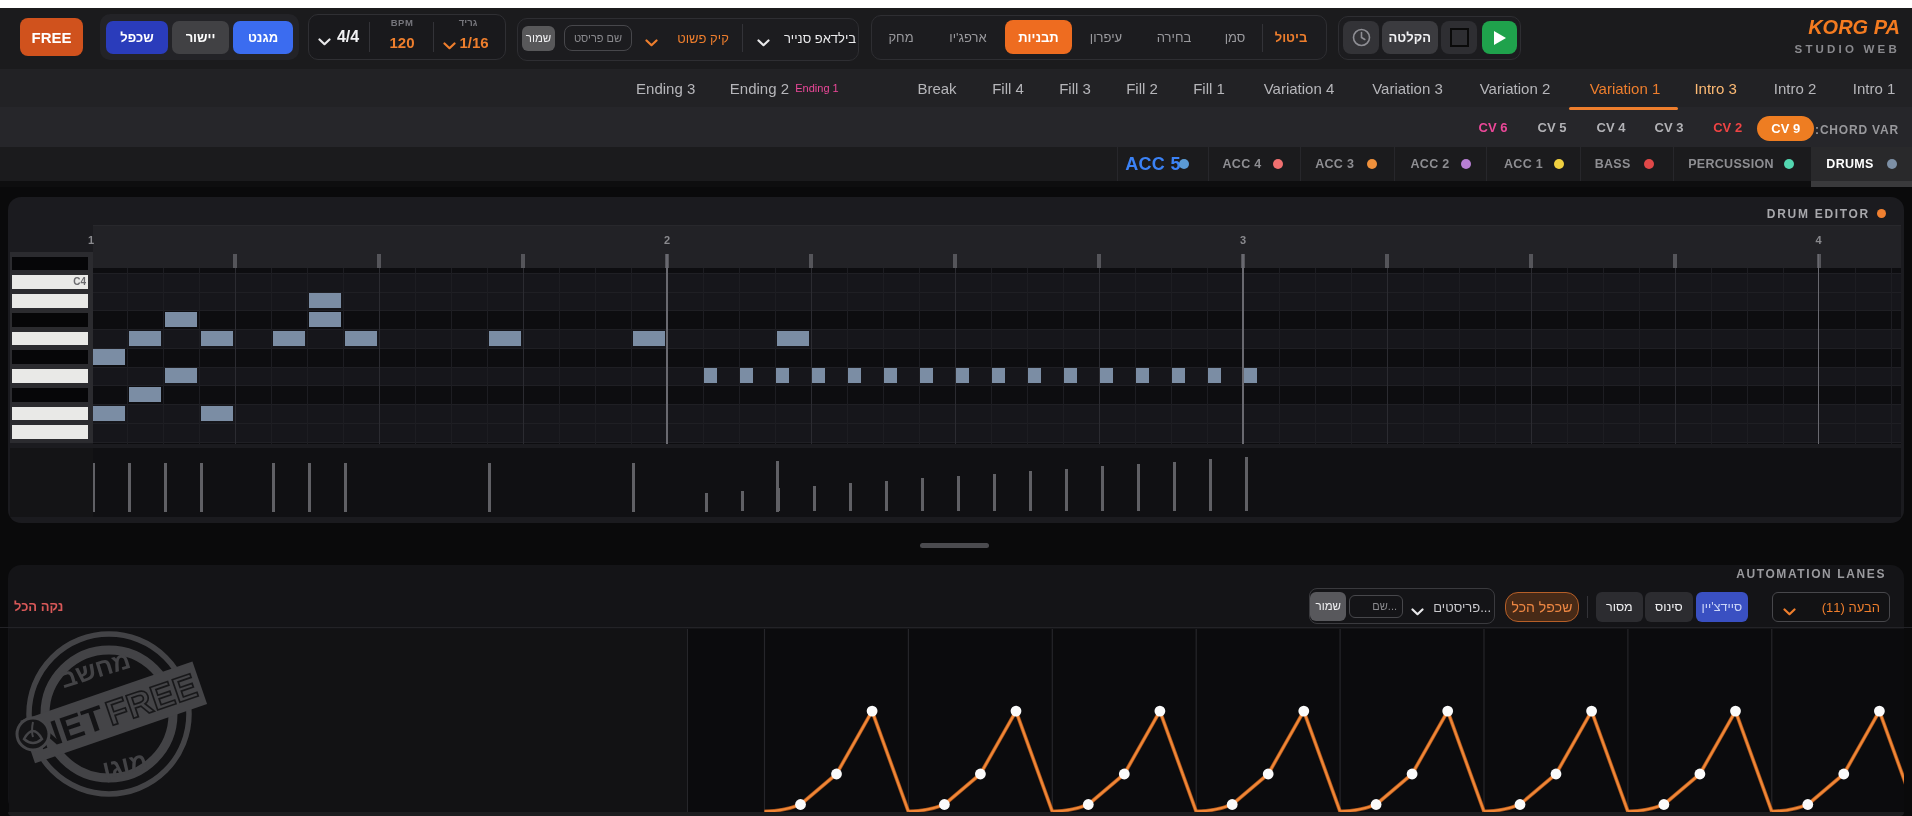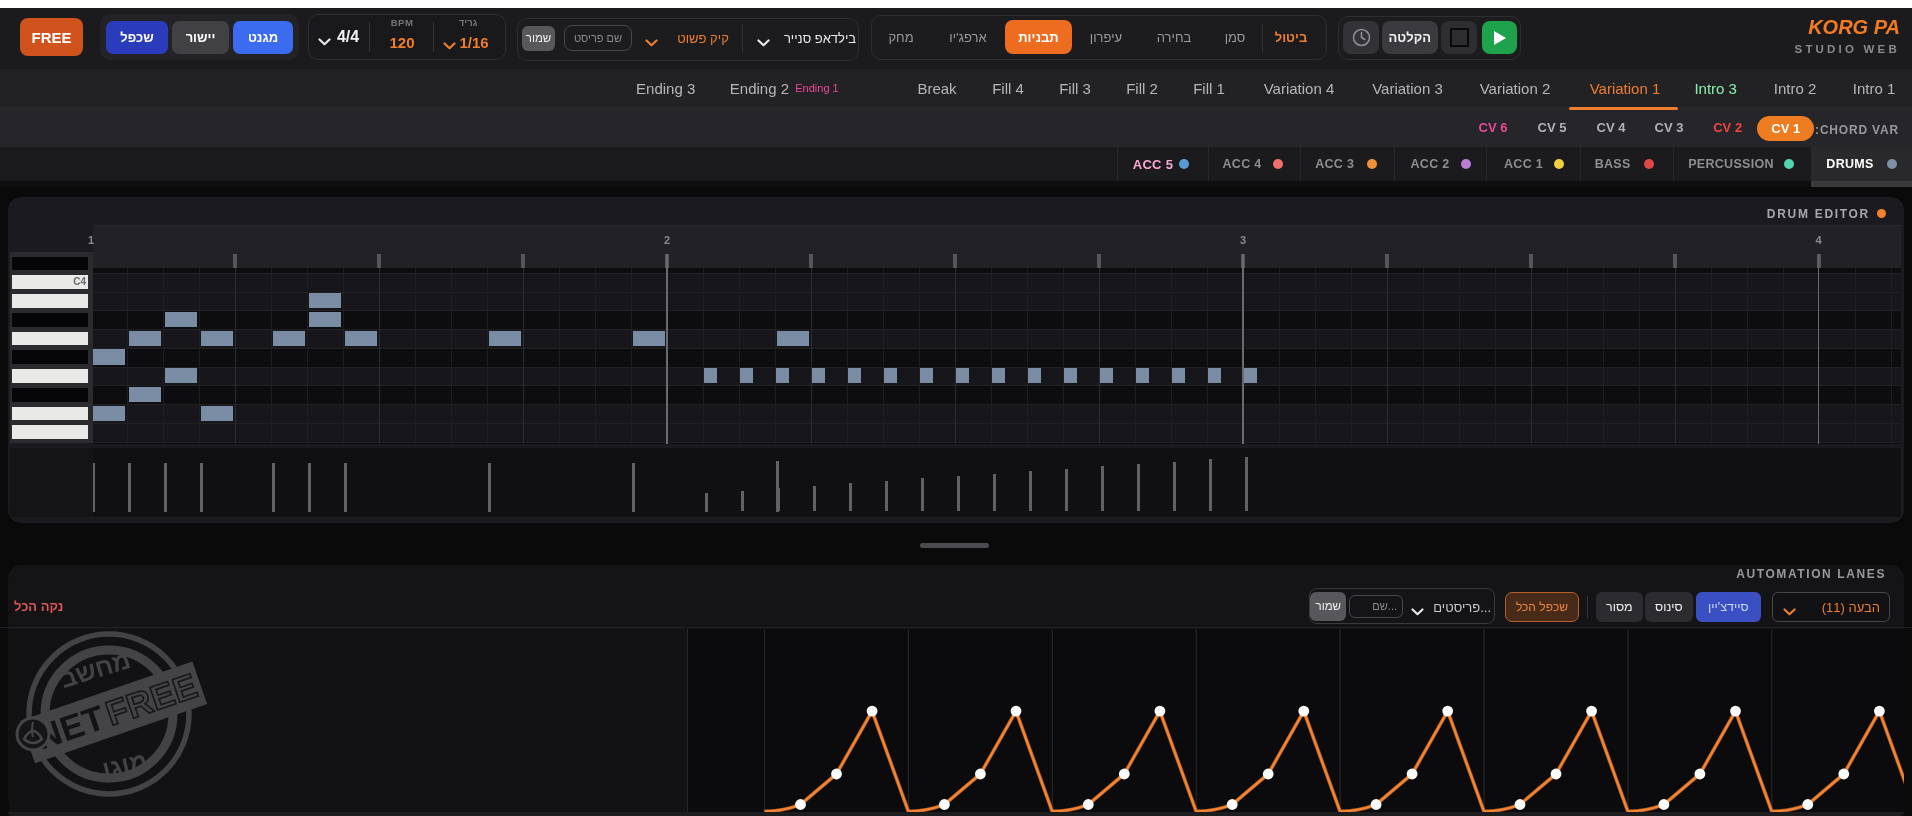--- a/index.html
+++ b/index.html
@@ -72,44 +72,44 @@
 <div style="position:absolute;left:762px;top:78px;width:110px;height:20px;display:flex;align-items:center;justify-content:center;font-size:11px;color:#ec4899;">Ending 1</div>
 <div style="position:absolute;left:882px;top:78px;width:110px;height:20px;display:flex;align-items:center;justify-content:center;font-size:15px;color:#b6b6ba;">Break</div>
 <div style="position:absolute;left:953px;top:78px;width:110px;height:20px;display:flex;align-items:center;justify-content:center;font-size:15px;color:#b6b6ba;">Fill 4</div>
 <div style="position:absolute;left:1020px;top:78px;width:110px;height:20px;display:flex;align-items:center;justify-content:center;font-size:15px;color:#b6b6ba;">Fill 3</div>
 <div style="position:absolute;left:1087px;top:78px;width:110px;height:20px;display:flex;align-items:center;justify-content:center;font-size:15px;color:#b6b6ba;">Fill 2</div>
 <div style="position:absolute;left:1154px;top:78px;width:110px;height:20px;display:flex;align-items:center;justify-content:center;font-size:15px;color:#b6b6ba;">Fill 1</div>
 <div style="position:absolute;left:1244px;top:78px;width:110px;height:20px;display:flex;align-items:center;justify-content:center;font-size:15px;color:#b6b6ba;">Variation 4</div>
 <div style="position:absolute;left:1352.5px;top:78px;width:110px;height:20px;display:flex;align-items:center;justify-content:center;font-size:15px;color:#b6b6ba;">Variation 3</div>
 <div style="position:absolute;left:1460px;top:78px;width:110px;height:20px;display:flex;align-items:center;justify-content:center;font-size:15px;color:#b6b6ba;">Variation 2</div>
 <div style="position:absolute;left:1570px;top:78px;width:110px;height:20px;display:flex;align-items:center;justify-content:center;font-size:15px;color:#ee7e2d;font-weight:400;">Variation 1</div>
-<div style="position:absolute;left:1660.7px;top:78px;width:110px;height:20px;display:flex;align-items:center;justify-content:center;font-size:15px;color:#86efac;">Intro 3</div>
+<div style="position:absolute;left:1660.7px;top:78px;width:110px;height:20px;display:flex;align-items:center;justify-content:center;font-size:15px;color:#fdba74;">Intro 3</div>
 <div style="position:absolute;left:1740px;top:78px;width:110px;height:20px;display:flex;align-items:center;justify-content:center;font-size:15px;color:#b6b6ba;">Intro 2</div>
 <div style="position:absolute;left:1819px;top:78px;width:110px;height:20px;display:flex;align-items:center;justify-content:center;font-size:15px;color:#b6b6ba;">Intro 1</div>
 <div style="position:absolute;left:0px;top:107px;width:1912px;height:39.5px;background:#26262a;"></div>
 <div style="position:absolute;left:1568.6px;top:107px;width:109px;height:3.2px;background:#ee7e2d;border-radius:2px;"></div>
 <div style="position:absolute;left:1468px;top:118px;width:50px;height:18px;display:flex;align-items:center;justify-content:center;font-size:13px;color:#ec4899;font-weight:bold;">CV 6</div>
 <div style="position:absolute;left:1527px;top:118px;width:50px;height:18px;display:flex;align-items:center;justify-content:center;font-size:13px;color:#b2b2b6;font-weight:bold;">CV 5</div>
 <div style="position:absolute;left:1586px;top:118px;width:50px;height:18px;display:flex;align-items:center;justify-content:center;font-size:13px;color:#b2b2b6;font-weight:bold;">CV 4</div>
 <div style="position:absolute;left:1644px;top:118px;width:50px;height:18px;display:flex;align-items:center;justify-content:center;font-size:13px;color:#b2b2b6;font-weight:bold;">CV 3</div>
 <div style="position:absolute;left:1702.7px;top:118px;width:50px;height:18px;display:flex;align-items:center;justify-content:center;font-size:13px;color:#ef4444;font-weight:bold;">CV 2</div>
-<div style="position:absolute;left:1757.2px;top:116.2px;width:57.2px;height:25.3px;display:flex;align-items:center;justify-content:center;font-size:13px;color:#fff;background:#ee7d22;border-radius:13px;font-weight:bold;">CV 1</div>
+<div style="position:absolute;left:1757.2px;top:116.2px;width:57.2px;height:25.3px;display:flex;align-items:center;justify-content:center;font-size:13px;color:#fff;background:#ee7d22;border-radius:13px;font-weight:bold;">CV 9</div>
 <div style="position:absolute;left:1816px;top:122px;width:82px;height:16px;display:flex;align-items:center;justify-content:center;font-size:12px;color:#98989c;font-weight:bold;letter-spacing:0.8px;">:CHORD VAR</div>
 <div style="position:absolute;left:0px;top:146.5px;width:1912px;height:34.5px;background:#1b1b1d;"></div>
 <div style="position:absolute;left:0px;top:181px;width:1912px;height:5.5px;background:#0e0e0f;"></div>
 <div style="position:absolute;left:1811px;top:146.5px;width:101px;height:34.5px;background:#29292b;"></div>
 <div style="position:absolute;left:1811px;top:181px;width:101px;height:5.5px;background:#3a3a3c;"></div>
 <div style="position:absolute;left:1116.7px;top:146.5px;width:1px;height:34.5px;background:#27272b;"></div>
 <div style="position:absolute;left:1208px;top:146.5px;width:1px;height:34.5px;background:#27272b;"></div>
 <div style="position:absolute;left:1300px;top:146.5px;width:1px;height:34.5px;background:#27272b;"></div>
 <div style="position:absolute;left:1394px;top:146.5px;width:1px;height:34.5px;background:#27272b;"></div>
 <div style="position:absolute;left:1486px;top:146.5px;width:1px;height:34.5px;background:#27272b;"></div>
 <div style="position:absolute;left:1580px;top:146.5px;width:1px;height:34.5px;background:#27272b;"></div>
 <div style="position:absolute;left:1673px;top:146.5px;width:1px;height:34.5px;background:#27272b;"></div>
-<div style="position:absolute;left:1093px;top:154.5px;width:120px;height:19px;display:flex;align-items:center;justify-content:center;font-size:13px;color:#f9a8d4;font-weight:bold;letter-spacing:0.3px;">ACC 5</div>
+<div style="position:absolute;left:1093px;top:154.5px;width:120px;height:19px;display:flex;align-items:center;justify-content:center;font-size:18px;color:#3b82f6;font-weight:bold;letter-spacing:0.3px;">ACC 5</div>
 <div style="position:absolute;left:1179px;top:158.8px;width:10px;height:10px;background:#5b9bd5;border-radius:50%;"></div>
 <div style="position:absolute;left:1182px;top:154.5px;width:120px;height:19px;display:flex;align-items:center;justify-content:center;font-size:12.5px;color:#8e8e92;font-weight:bold;letter-spacing:0.3px;">ACC 4</div>
 <div style="position:absolute;left:1273px;top:158.8px;width:10px;height:10px;background:#f07070;border-radius:50%;"></div>
 <div style="position:absolute;left:1274.7px;top:154.5px;width:120px;height:19px;display:flex;align-items:center;justify-content:center;font-size:12.5px;color:#8e8e92;font-weight:bold;letter-spacing:0.3px;">ACC 3</div>
 <div style="position:absolute;left:1366.6px;top:158.8px;width:10px;height:10px;background:#f0913c;border-radius:50%;"></div>
 <div style="position:absolute;left:1370px;top:154.5px;width:120px;height:19px;display:flex;align-items:center;justify-content:center;font-size:12.5px;color:#8e8e92;font-weight:bold;letter-spacing:0.3px;">ACC 2</div>
 <div style="position:absolute;left:1461.2px;top:158.8px;width:10px;height:10px;background:#b87fd4;border-radius:50%;"></div>
 <div style="position:absolute;left:1463.5px;top:154.5px;width:120px;height:19px;display:flex;align-items:center;justify-content:center;font-size:12.5px;color:#8e8e92;font-weight:bold;letter-spacing:0.3px;">ACC 1</div>
 <div style="position:absolute;left:1553.6px;top:158.8px;width:10px;height:10px;background:#f0d040;border-radius:50%;"></div>
 <div style="position:absolute;left:1552.7px;top:154.5px;width:120px;height:19px;display:flex;align-items:center;justify-content:center;font-size:12.5px;color:#8e8e92;font-weight:bold;letter-spacing:0.3px;">BASS</div>
@@ -279,25 +279,25 @@
 <div style="position:absolute;left:10px;top:447.5px;width:82.5px;height:69px;background:#141416;"></div>
 <div style="position:absolute;left:919.5px;top:542.5px;width:69px;height:5px;background:#4b4b4f;border-radius:2.5px;"></div>
 <div style="position:absolute;left:8px;top:565px;width:1895.6px;height:247px;background:#141417;border-radius:13px;"></div>
 <div style="position:absolute;left:1716px;top:566.5px;width:170px;height:15px;display:flex;align-items:center;justify-content:center;font-size:12px;color:#9a9a9e;font-weight:bold;letter-spacing:1.6px;justify-content:flex-end;">AUTOMATION LANES</div>
 <div style="position:absolute;left:14px;top:598px;width:60px;height:17px;display:flex;align-items:center;justify-content:center;font-size:13px;color:#d85858;font-weight:bold;justify-content:flex-start;">נקה הכל</div>
 <div style="position:absolute;left:1771.5px;top:592.4px;width:118.5px;height:29.7px;background:#121214;border:1px solid #47474b;border-radius:6px;box-sizing:border-box;"></div>
 <div style="position:absolute;left:1783px;top:603px;width:13px;height:8px;"><svg width="13" height="8" viewBox="0 0 13 8">
       <polyline points="1.5,1.5 6.5,6.2 11.5,1.5" fill="none" stroke="#ee7e2d" stroke-width="2.2" stroke-linecap="round" stroke-linejoin="round"></polyline>
     </svg></div>
 <div style="position:absolute;left:1800px;top:598px;width:80px;height:18px;display:flex;align-items:center;justify-content:center;font-size:13px;color:#ee7e2d;justify-content:flex-end;padding-right:6px;">הבעה (11)</div>
-<div style="position:absolute;left:1695.9px;top:592.4px;width:65px;height:29.7px;display:flex;align-items:center;justify-content:center;font-size:12.5px;color:#ccd6f8;background:#3a50c2;border-radius:6px;">סיידצ'יין</div>
+<div style="position:absolute;left:1695.9px;top:592.4px;width:52px;height:29.7px;display:flex;align-items:center;justify-content:center;font-size:12.5px;color:#ccd6f8;background:#3a50c2;border-radius:6px;">סיידצ'יין</div>
 <div style="position:absolute;left:1645.3px;top:592.4px;width:47.3px;height:29.7px;display:flex;align-items:center;justify-content:center;font-size:12.5px;color:#f0f0f2;background:#2c2c30;border-radius:6px;">סינוס</div>
 <div style="position:absolute;left:1595.7px;top:592.4px;width:47.3px;height:29.7px;display:flex;align-items:center;justify-content:center;font-size:12.5px;color:#f0f0f2;background:#2c2c30;border-radius:6px;">מסור</div>
 <div style="position:absolute;left:1587.4px;top:596px;width:1px;height:22px;background:#333338;"></div>
-<div style="position:absolute;left:1504.8px;top:592.4px;width:74.4px;height:29.7px;display:flex;align-items:center;justify-content:center;font-size:12px;color:#ee8743;background:#472a17;border:1px solid #b65f28;border-radius:7px;box-sizing:border-box;">שכפל הכל</div>
+<div style="position:absolute;left:1504.8px;top:592.4px;width:74.4px;height:29.7px;display:flex;align-items:center;justify-content:center;font-size:14px;color:#ee8743;background:#472a17;border:1px solid #b65f28;border-radius:13px;box-sizing:border-box;">שכפל הכל</div>
 <div style="position:absolute;left:1309.1px;top:588px;width:185.8px;height:35.7px;border:1px solid #3a3a3e;border-radius:8px;box-sizing:border-box;"></div>
 <div style="position:absolute;left:1425px;top:598px;width:66px;height:18px;display:flex;align-items:center;justify-content:center;font-size:13px;color:#c8c8cc;justify-content:flex-end;">פריסטים...</div>
 <div style="position:absolute;left:1410.6px;top:603px;width:13px;height:8px;"><svg width="13" height="8" viewBox="0 0 13 8">
       <polyline points="1.5,1.5 6.5,6.2 11.5,1.5" fill="none" stroke="#e8e8ea" stroke-width="2.2" stroke-linecap="round" stroke-linejoin="round"></polyline>
     </svg></div>
 <div style="position:absolute;left:1349px;top:594.7px;width:54px;height:23.1px;border:1px solid #47474b;border-radius:6px;box-sizing:border-box;"></div>
 <div style="position:absolute;left:1351px;top:594.7px;width:46px;height:23.1px;display:flex;align-items:center;justify-content:center;font-size:11px;color:#8a8a8e;justify-content:flex-end;">שם...</div>
 <div style="position:absolute;left:1310.4px;top:592.4px;width:35.7px;height:28.7px;display:flex;align-items:center;justify-content:center;font-size:11.5px;color:#f0f0f2;background:#58585c;border-radius:6px;">שמור</div>
 <div style="position:absolute;left:9px;top:628.5px;width:678px;height:183px;background:#121214;"></div>
 <div style="position:absolute;left:687px;top:628.5px;width:1216.6px;height:183px;background:#0b0b0d;"></div>

